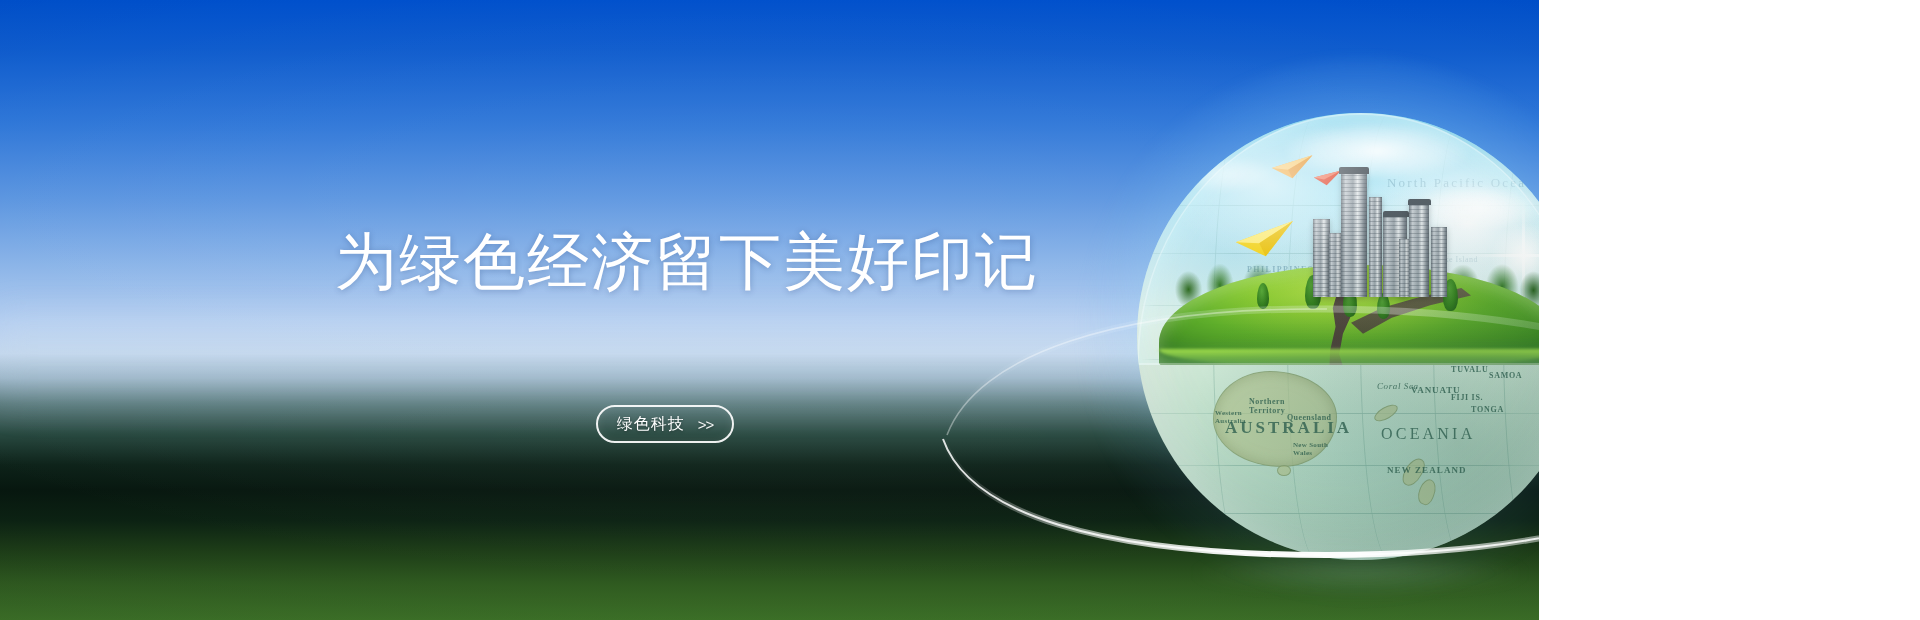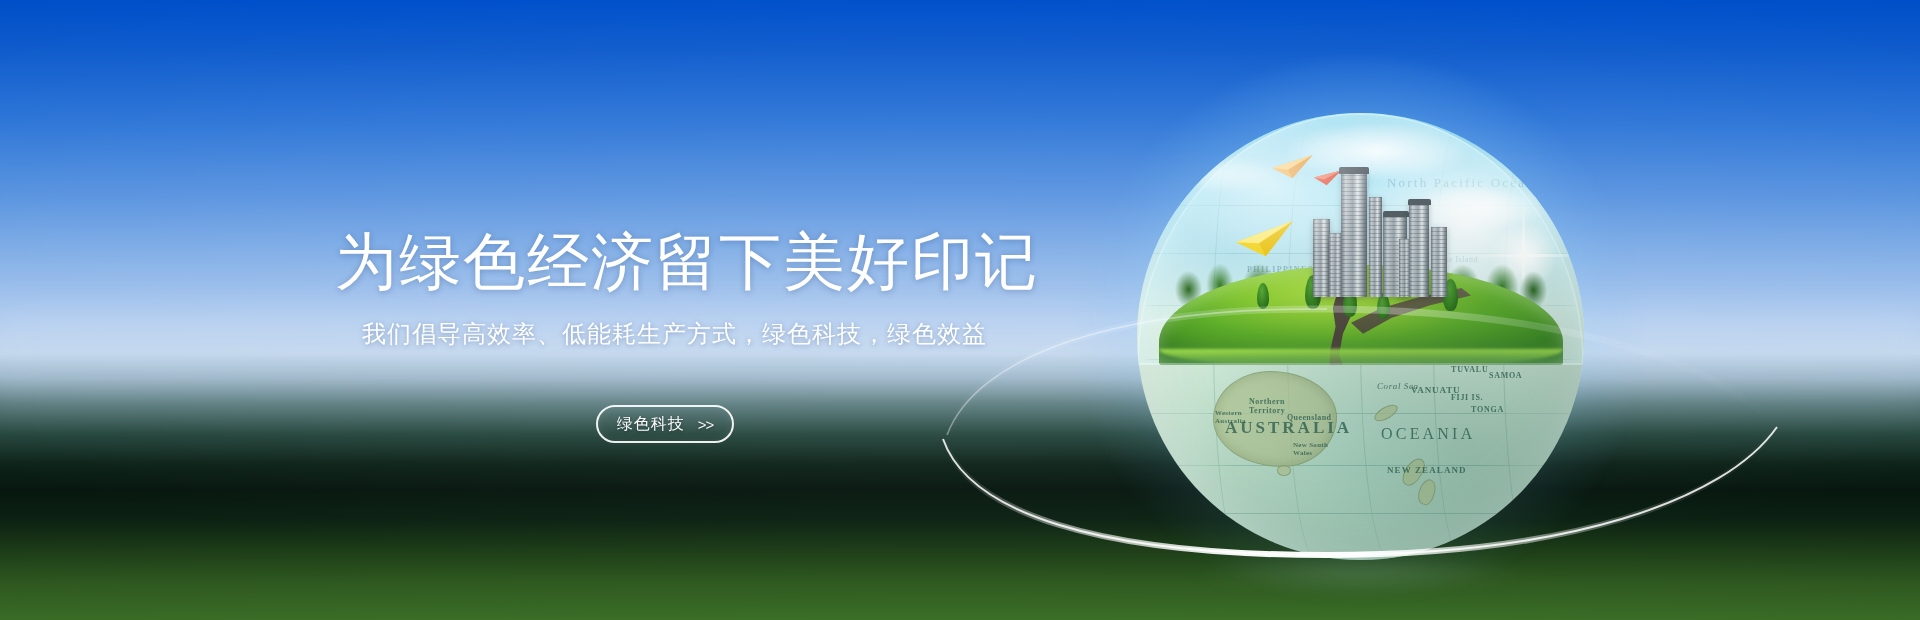--- a/index.html
+++ b/index.html
@@ -6,21 +6,21 @@
   * { margin:0; padding:0; box-sizing:border-box; }
   html, body {
     width:1920px; height:620px;
     overflow:hidden;
     font-family:"Liberation Sans","DejaVu Sans",sans-serif;
   }
 
   
   .banner {
     position:relative;
-    width:1920px; height:620px;
+    width:1539px; height:620px;
     overflow:hidden;
     background:
       linear-gradient(to bottom,
         #0050cc   0%,
         #0f5ccd   8%,
         #2f77d8  20%,
         #5b95e0  32%,
         #8fb7e9  44%,
         #b3cdf0  52%,
         #c3d7ee  57%,
@@ -514,21 +514,20 @@
       <path d="M 36 176 C 62 250, 190 292, 420 292 C 660 292, 818 238, 870 164" fill="none" stroke="url(#swGrad)" stroke-width="6"></path>
       <path d="M 36 176 C 62 250, 190 292, 420 292 C 660 292, 818 238, 870 164" fill="none" stroke="#ffffff" stroke-width="2" opacity=".85"></path>
       <path d="M 40 172 C 70 92, 210 44, 420 46" fill="none" stroke="#ffffff" stroke-width="1.6" opacity=".38"></path>
     </svg>
   </div>
 
   <div class="globe-reflect"></div>
 
   <div class="copy">
     <div class="headline">为绿色经济留下美好印记</div>
-    <div class="subline">我们倡导高效率、低能耗生产方式，绿色科技，绿色效益</div>
   </div>
 
   <div class="cta-wrap">
     <button class="cta">
       <span>绿色科技</span>
       <span class="cta-arrow">&gt;&gt;</span>
     </button>
   </div>
 
 </div>

